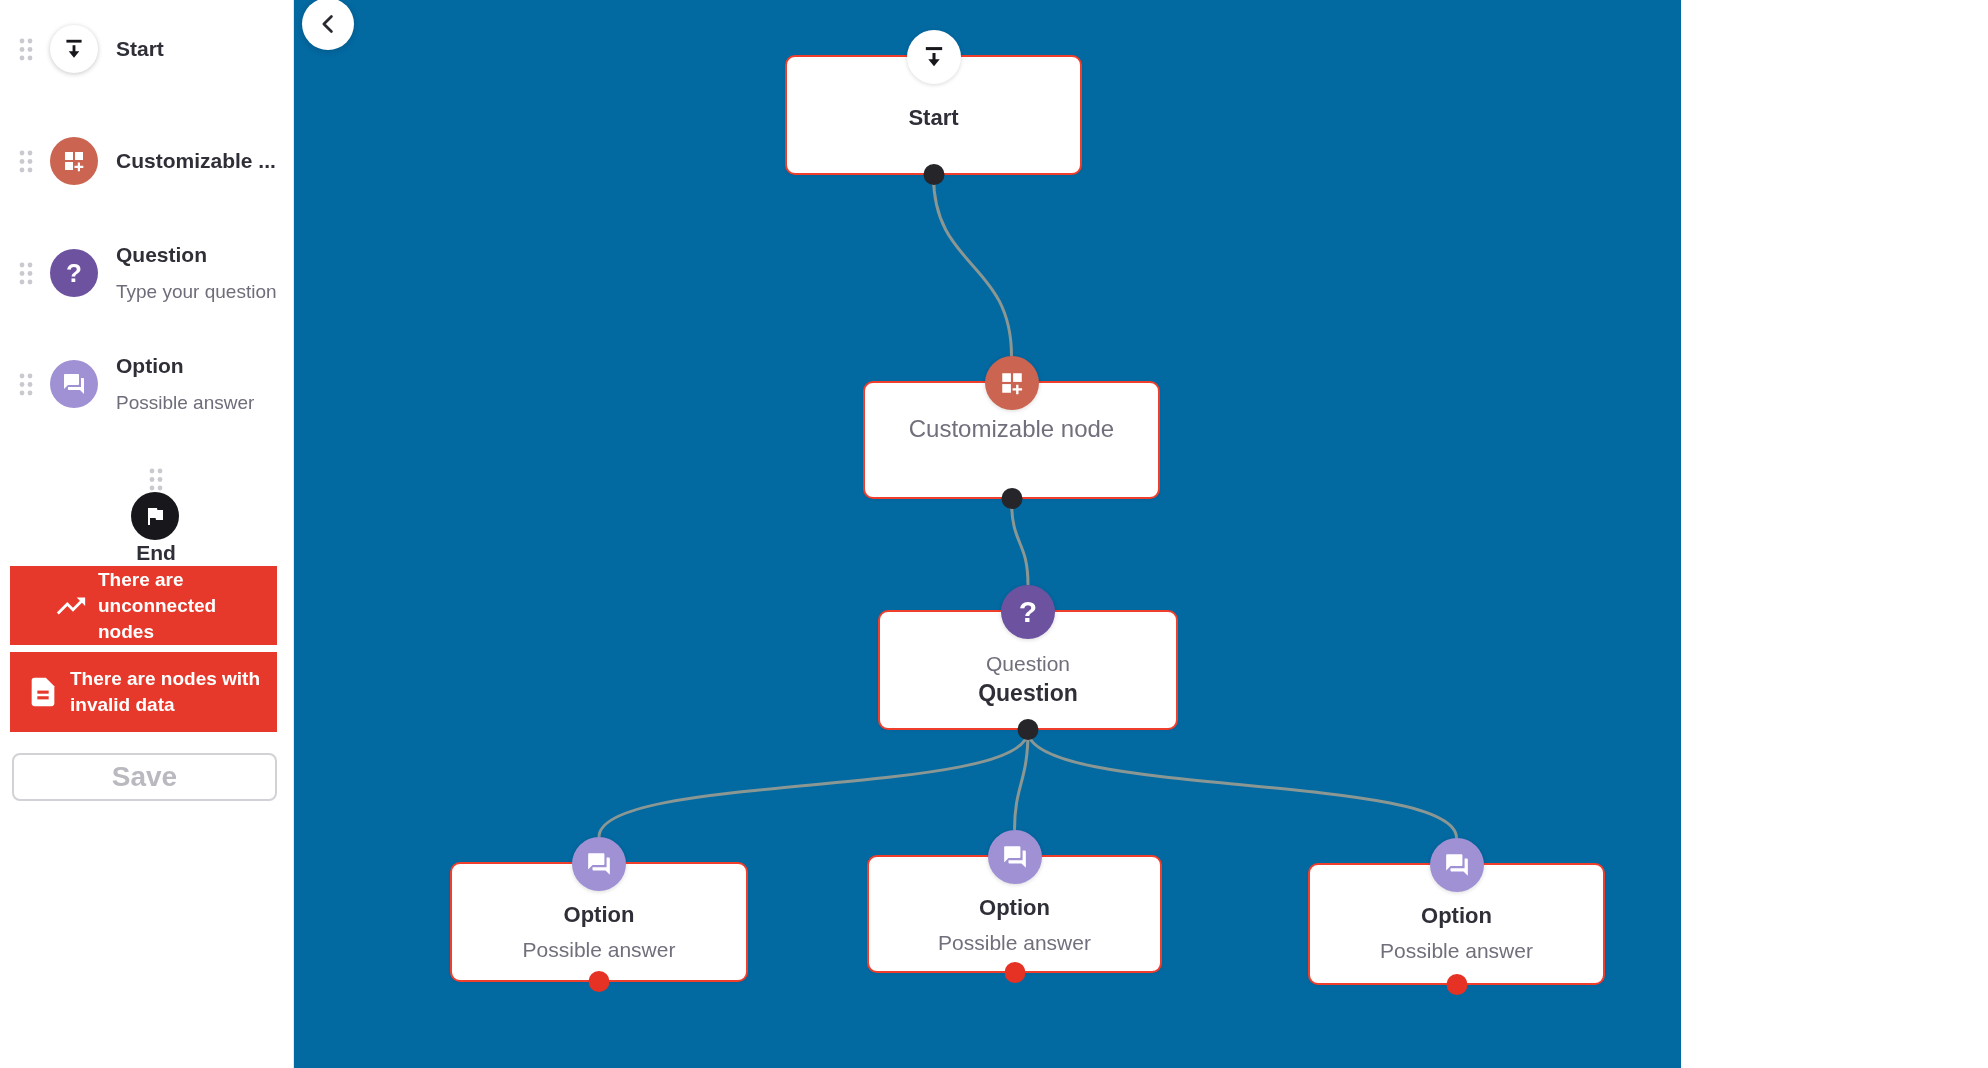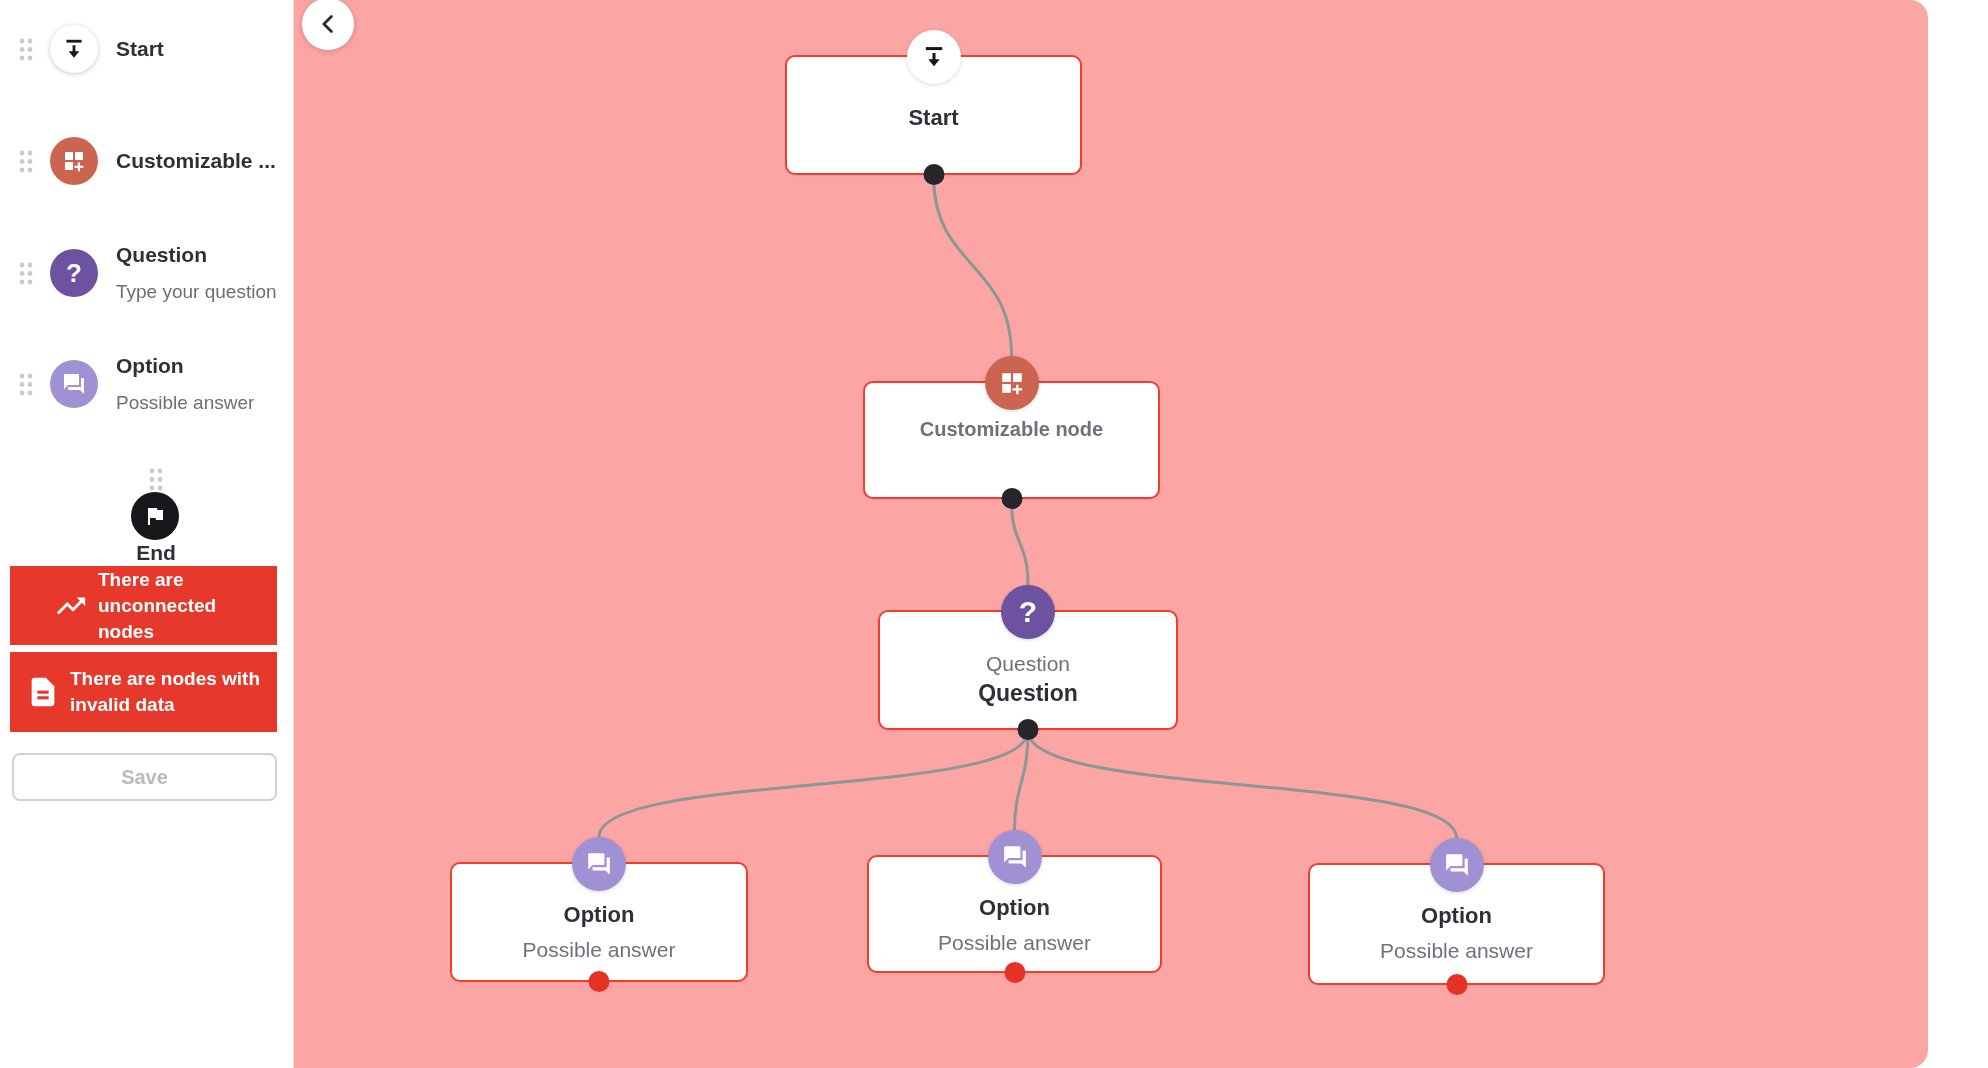--- a/index.html
+++ b/index.html
@@ -1,18 +1,18 @@
 <!DOCTYPE html>
 <html><head>
 <meta charset="utf-8">
 <style>
   * { margin:0; padding:0; box-sizing:border-box; }
   html,body { width:1988px; height:1068px; overflow:hidden; }
   body { font-family:"Liberation Sans", sans-serif; }
-  #app { position:relative; width:1928px; height:1068px; background:#fca5a5;border-radius:18px; }
+  #app { position:relative; width:1681px; height:1068px; background:#0369a1; }
 
   
   .sidebar { position:absolute; left:0; top:0; width:294px; height:1068px;
              background:#ffffff; border-right:1px solid #e8e6e2; z-index:5; }
   .side-item { position:absolute; left:0; width:294px; display:flex; align-items:center; cursor:grab; }
   .drag-handle { width:16px; height:25px; margin-left:18px; flex:0 0 auto; }
   .side-icon { width:48px; height:48px; border-radius:50%; margin-left:16px; flex:0 0 auto;
                display:flex; align-items:center; justify-content:center; }
   .side-icon.white { background:#ffffff; box-shadow:0 1px 5px rgba(0,0,0,.22); }
   .side-text { margin-left:18px; }
@@ -21,21 +21,21 @@
   .qmark { color:#fff; font-weight:bold; font-size:26px; }
 
   .alert { position:absolute; left:10px; width:267px; background:#e6392b; color:#fff;
            display:flex; align-items:center; }
   .alert-icon { width:34px; height:34px; margin-left:16px; flex:0 0 auto; }
   .alert-text { margin-left:10px; font-size:19px; line-height:26px; font-weight:bold; padding-right:8px; }
 
   .save-btn { position:absolute; left:12px; top:753px; width:265px; height:48px;
               background:#fff; border:2px solid #d2d2d6; border-radius:8px;
               font-family:"Liberation Sans", sans-serif;
-              font-size:20px; font-weight:bold; color:#b9b9bf; cursor:default; }
+              font-size:28px; font-weight:bold; color:#b9b9bf; cursor:default; }
 
   
   .back-btn { position:absolute; left:302px; top:-2px; width:52px; height:52px; border-radius:50%;
               background:#fff; box-shadow:0 1px 6px rgba(0,0,0,.18); border:none; cursor:pointer;
               display:flex; align-items:center; justify-content:center; z-index:6; }
 
   .edges { position:absolute; left:0; top:0; z-index:1; }
 
   .node { position:absolute; background:#fff; border:2px solid #f03e2d; border-radius:10px;
           box-shadow:0 1px 3px rgba(0,0,0,.05); z-index:2; cursor:grab;
@@ -220,21 +220,21 @@
 
   <div class="node" style="left:863px; top:381px; width:297px; height:118px; padding-top:32px;">
     <span class="node-badge badge-terracotta">
       <svg width="26" height="26" viewBox="0 0 24 24" fill="#ffffff">
         <rect x="3" y="3" width="8" height="8"></rect>
           <rect x="13" y="3" width="8" height="8"></rect>
         <rect x="3" y="13" width="8" height="8"></rect>
         <path d="M18 13.5h-2.2v3.3h-3.3V19h3.3v3.3H18V19h3.3v-2.2H18z"></path>
       </svg>
     </span>
-    <div class="node-gray" style="font-size:20px;font-weight:bold;">Customizable node</div>
+    <div class="node-gray" style="font-size:24px;">Customizable node</div>
     <span class="port port-dark"></span>
   </div>
 
   <div class="node" style="left:878px; top:610px; width:300px; height:120px; padding-top:38px;">
     <span class="node-badge badge-purple">
       <span class="badge-q">?</span>
     </span>
     <div class="node-gray">Question</div>
     <div class="node-title" style="font-size:23px;">Question</div>
     <span class="port port-dark"></span>

